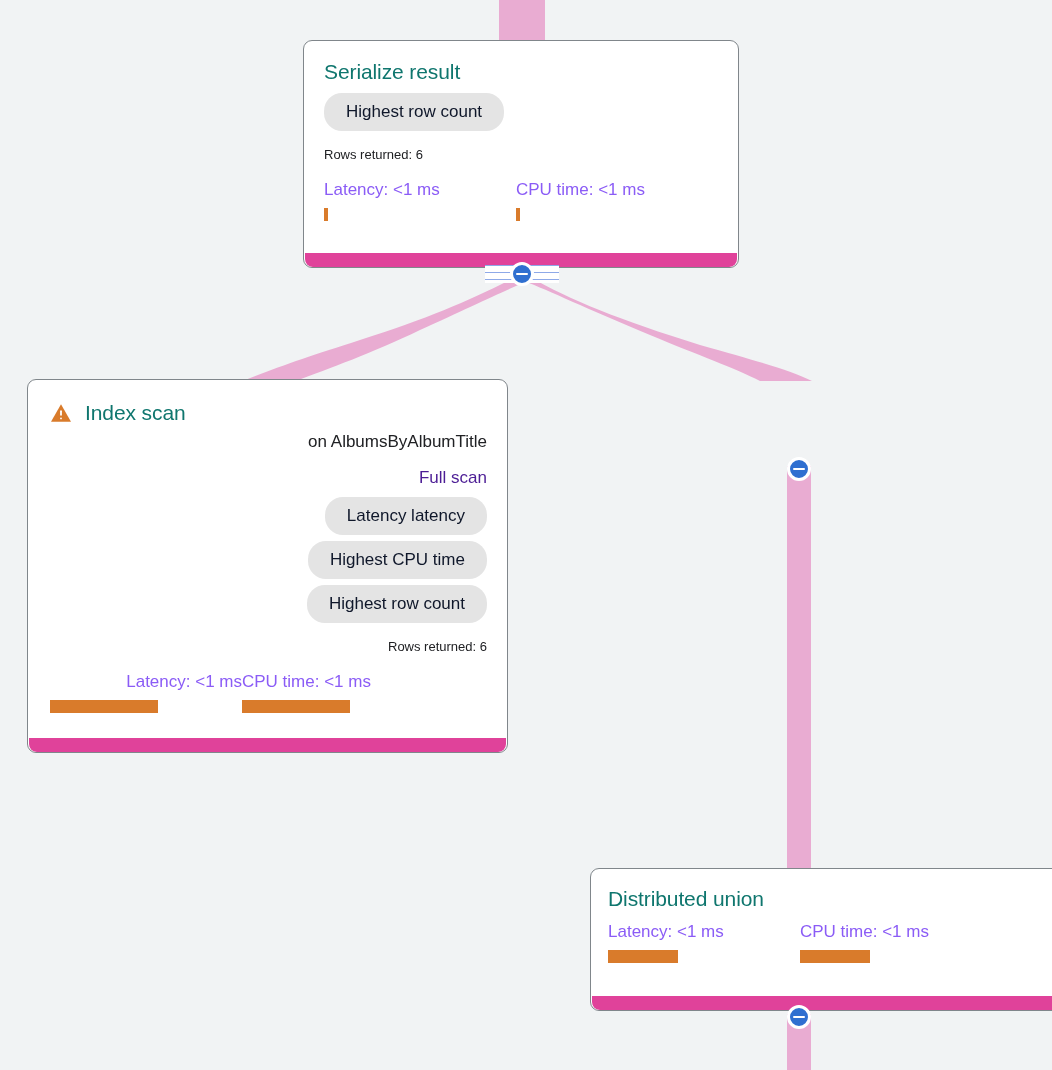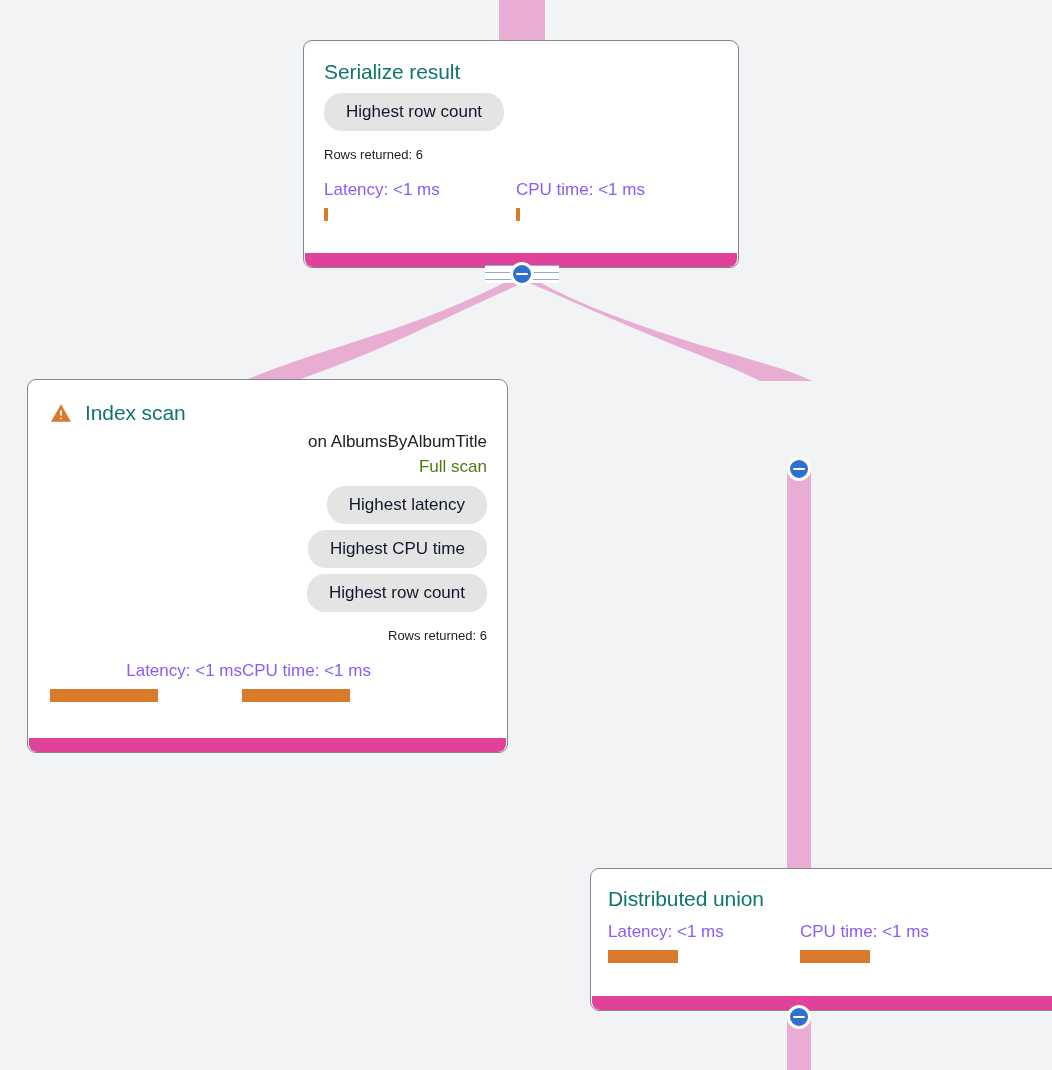--- a/index.html
+++ b/index.html
@@ -38,21 +38,21 @@
     color: #0f766e;
     letter-spacing: -0.1px;
     line-height: 26px;
   }
   .subline {
     font-size: 17px;
     color: #202124;
     line-height: 24px;
     margin-top: 6px;
   }
-  .subline.muted { color: #4d7c0f; margin-top: 1px; }
+  .subline.muted { color: #4c1d95; margin-top: 12px; }
 
   .badges { margin-top: 8px; }
   .badge {
     display: inline-block;
     background: #e4e4e4;
     color: #0f172a;
     font-size: 17px;
     line-height: 20px;
     padding: 9px 22px;
     border-radius: 18px;
@@ -160,21 +160,21 @@
         <svg class="warn-icon" viewBox="0 0 24 22" xmlns="http://www.w3.org/2000/svg">
           <path d="M12 1.5 L23 20.5 L1 20.5 Z" fill="#d97b2b"></path>
           <rect x="11" y="8" width="2" height="6" rx="1" fill="#ffffff"></rect>
           <rect x="11" y="16" width="2" height="2" rx="1" fill="#ffffff"></rect>
         </svg>
         <span class="node-title">Index scan</span>
       </div>
       <div class="subline" style="margin-top:4px;">on AlbumsByAlbumTitle</div>
       <div class="subline muted">Full scan</div>
       <div class="badges" style="margin-top:7px;">
-        <span class="badge">Highest latency</span><br>
+        <span class="badge">Latency latency</span><br>
         <span class="badge">Highest CPU time</span><br>
         <span class="badge">Highest row count</span>
       </div>
       <div class="rows-line">Rows returned: 6</div>
       <div class="metrics">
         <div class="metric" style="width:192px;">
           <div class="metric-label">Latency: &lt;1 ms</div>
           <div class="metric-bar" style="width:108px;"></div>
         </div>
         <div class="metric">

